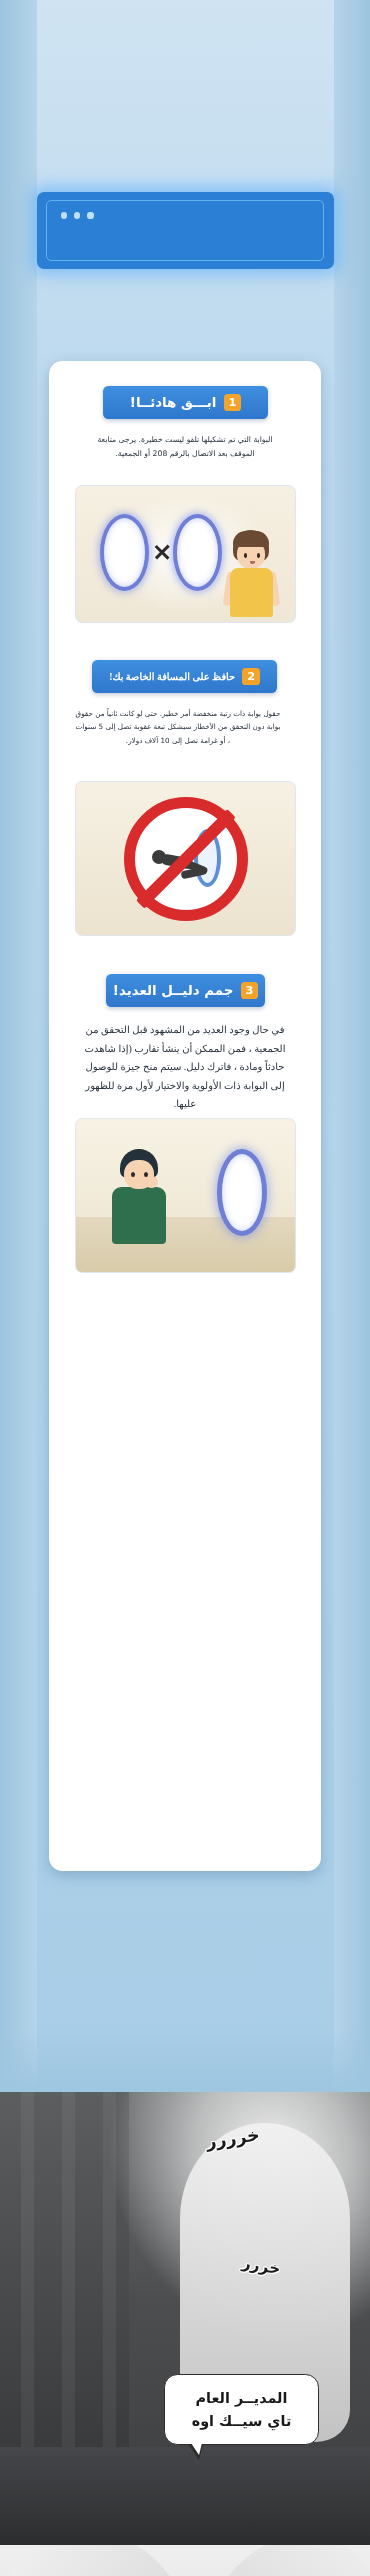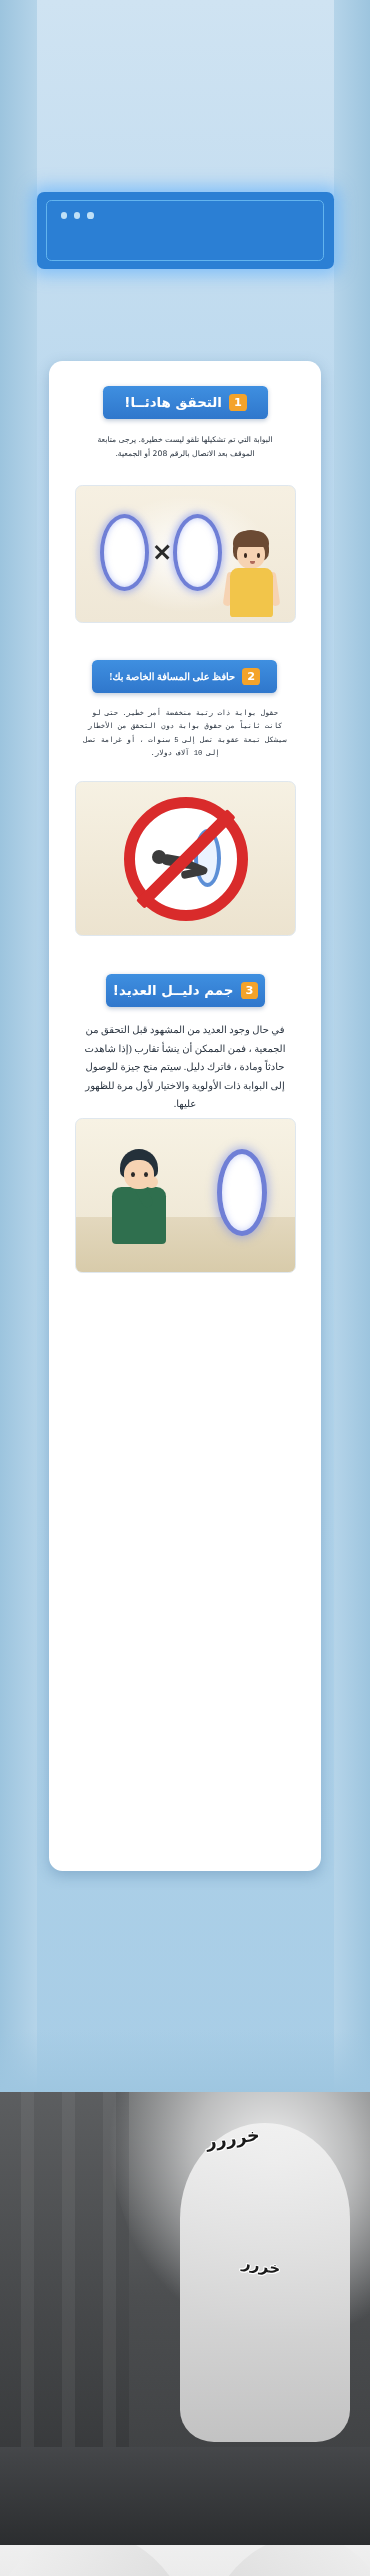--- a/index.html
+++ b/index.html
@@ -314,21 +314,21 @@
           <span></span>
           <span></span>
         </div>
       </div>
     </div>
 
     <div class="info-card">
 
       <div class="sec-head" style="left:54px; top:25px; width:165px;">
         <span class="sec-num">1</span>
-        <span class="label">التحقق هادئــا!</span>
+        <span class="label">ابـــق هادئــا!</span>
       </div>
 
       <div class="body-text" style="left:36px; top:72px; width:200px; font-size:7.7px;">البوابة التي تم تشكيلها تلقو ليست خطيرة.  يرجى متابعة الموقف بعد الاتصال بالرقم 208 أو الجمعية.</div>
 
       <div class="illus ill1" style="left:26px; top:124px; width:221px; height:138px;">
         <div class="glow"></div>
         <div class="portal p1"></div>
         <div class="portal p2"></div>
         <div class="spark"></div>
         <div class="girl">
@@ -342,21 +342,21 @@
           <div class="arm r"></div>
           <div class="body"></div>
         </div>
       </div>
 
       <div class="sec-head small" style="left:43px; top:299px; width:185px;">
         <span class="sec-num">2</span>
         <span class="label">حافظ على المسافة الخاصة بك!</span>
       </div>
 
-      <div class="body-text" style="left:33px; top:346px; width:206px; font-size:7.2px;font-family:Liberation Mono, monospace;">حقول بوابة ذات رتبة منخفضة أمر خطير.  حتى لو كانت ثانياً من حقوق بوابة دون التحقق من الأخطار سيشكل تبعة عقوبة تصل إلى 5 سنوات ، أو غرامة تصل إلى 10 آلاف دولار.</div>
+      <div class="body-text" style="left:26px; top:346px; width:206px; font-size:7.2px;">حقول بوابة ذات رتبة منخفضة أمر خطير.  حتى لو كانت ثانياً من حقوق بوابة دون التحقق من الأخطار سيشكل تبعة عقوبة تصل إلى 5 سنوات ، أو غرامة تصل إلى 10 آلاف دولار.</div>
 
       <div class="illus ill2" style="left:26px; top:420px; width:221px; height:155px;">
         <div class="nosign">
           <div class="bar"></div>
           <div class="ns-portal"></div>
           <div class="ns-person">
             <div class="head"></div>
             <div class="torso"></div>
             <div class="leg1"></div>
             <div class="leg2"></div>
@@ -396,20 +396,26 @@
       <div class="dk-wall-stripe" style="left:62px;"></div>
       <div class="dk-wall-stripe" style="left:103px;"></div>
     </div>
     <div class="dk-light"></div>
     <div class="dk-figure"></div>
     <div class="dk-floor"></div>
 
     <div class="sfx s1">خرررر</div>
     <div class="sfx s2">خررر</div>
 
+    <div class="bubble b1">
+      <span style="white-space:pre-line;">المديــر العام
+تاي سيــك اوه</span>
+      <span class="tail"></span>
+      <span class="tail-in"></span>
+    </div>
   </section>
 
   <section class="panel-hand">
     <div class="hd-bg-top"></div>
     <div class="hd-hair"></div>
     <div class="hd-hair2"></div>
 
   </section>
 
 </div>

